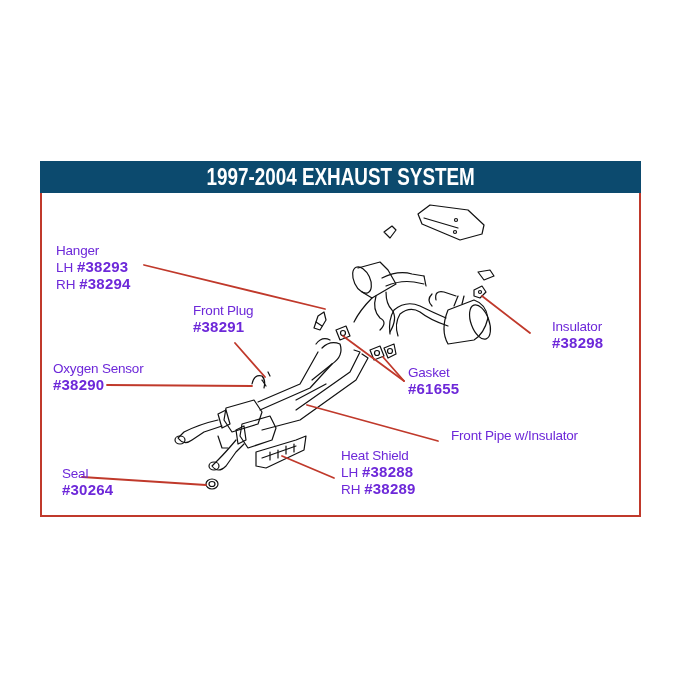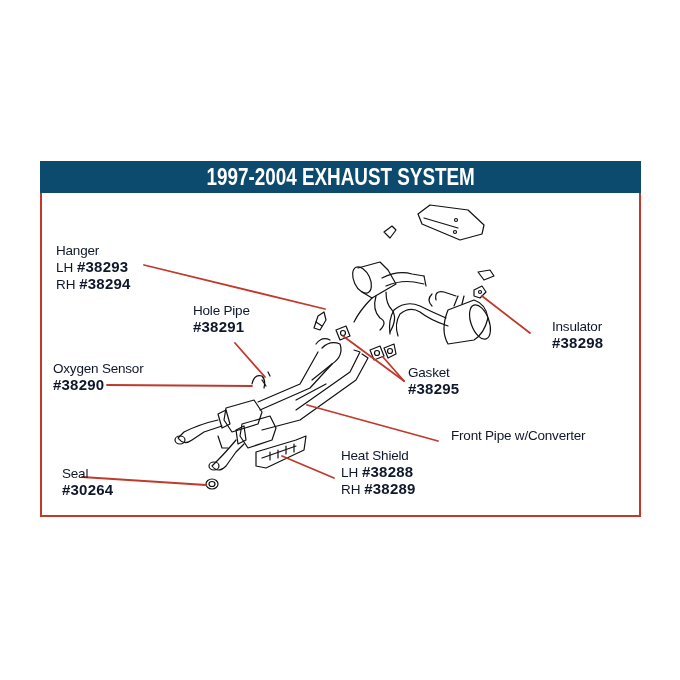--- a/index.html
+++ b/index.html
@@ -6,21 +6,21 @@
   body { width: 680px; height: 680px; position: relative; overflow: hidden;
          font-family: "Liberation Sans", "DejaVu Sans", sans-serif; }
   .frame { position: absolute; left: 40px; top: 161px; width: 597px; height: 354px;
            border: 2px solid #c0392b; border-top: none; box-sizing: content-box; }
   .header { position: absolute; left: 40px; top: 161px; width: 601px; height: 32px;
             background: #0c4a6e; display: flex; align-items: center; justify-content: center; }
   .header-title { color: #ffffff; font-weight: bold; font-size: 23px; letter-spacing: 0px;
                   font-family: "Liberation Sans", "DejaVu Sans", sans-serif;
                   transform: scaleX(0.82); white-space: nowrap; }
   .diagram { position: absolute; left: 0; top: 0; width: 680px; height: 680px; }
-  .label { position: absolute; color: #0f172a; font-size: 13.5px; line-height: 16px;
+  .label { position: absolute; color: #6d28d9; font-size: 13.5px; line-height: 16px;
            font-family: "Liberation Sans", "DejaVu Sans", sans-serif; white-space: nowrap; }
   .label .name { display: block; font-weight: normal; letter-spacing: -0.2px; }
   .label .line { display: block; }
   .label .pn { font-weight: bold; font-size: 15px; letter-spacing: 0.2px; }
   .label .prefix { font-weight: normal; }
 </style>
 </head>
 <body>
 
 <div class="frame"></div>
@@ -138,45 +138,45 @@
   </g>
 </svg>
 
 <div class="label" style="left:56px; top:243px;">
   <span class="name">Hanger</span>
   <span class="line"><span class="prefix">LH</span> <span class="pn">#38293</span></span>
   <span class="line"><span class="prefix">RH</span> <span class="pn">#38294</span></span>
 </div>
 
 <div class="label" style="left:193px; top:303px;">
-  <span class="name">Hole Pipe</span>
+  <span class="name">Front Plug</span>
   <span class="line"><span class="pn">#38291</span></span>
 </div>
 
 <div class="label" style="left:53px; top:361px;">
   <span class="name">Oxygen Sensor</span>
   <span class="line"><span class="pn">#38290</span></span>
 </div>
 
 <div class="label" style="left:62px; top:466px;">
   <span class="name">Seal</span>
   <span class="line"><span class="pn">#30264</span></span>
 </div>
 
 <div class="label" style="left:341px; top:448px;">
   <span class="name">Heat Shield</span>
   <span class="line"><span class="prefix">LH</span> <span class="pn">#38288</span></span>
   <span class="line"><span class="prefix">RH</span> <span class="pn">#38289</span></span>
 </div>
 
 <div class="label" style="left:451px; top:428px;">
-  <span class="name">Front Pipe w/Converter</span>
+  <span class="name">Front Pipe w/Insulator</span>
 </div>
 
 <div class="label" style="left:408px; top:365px;">
   <span class="name">Gasket</span>
-  <span class="line"><span class="pn">#38295</span></span>
+  <span class="line"><span class="pn">#61655</span></span>
 </div>
 
 <div class="label" style="left:552px; top:319px;">
   <span class="name">Insulator</span>
   <span class="line"><span class="pn">#38298</span></span>
 </div>
 
 </body></html>

